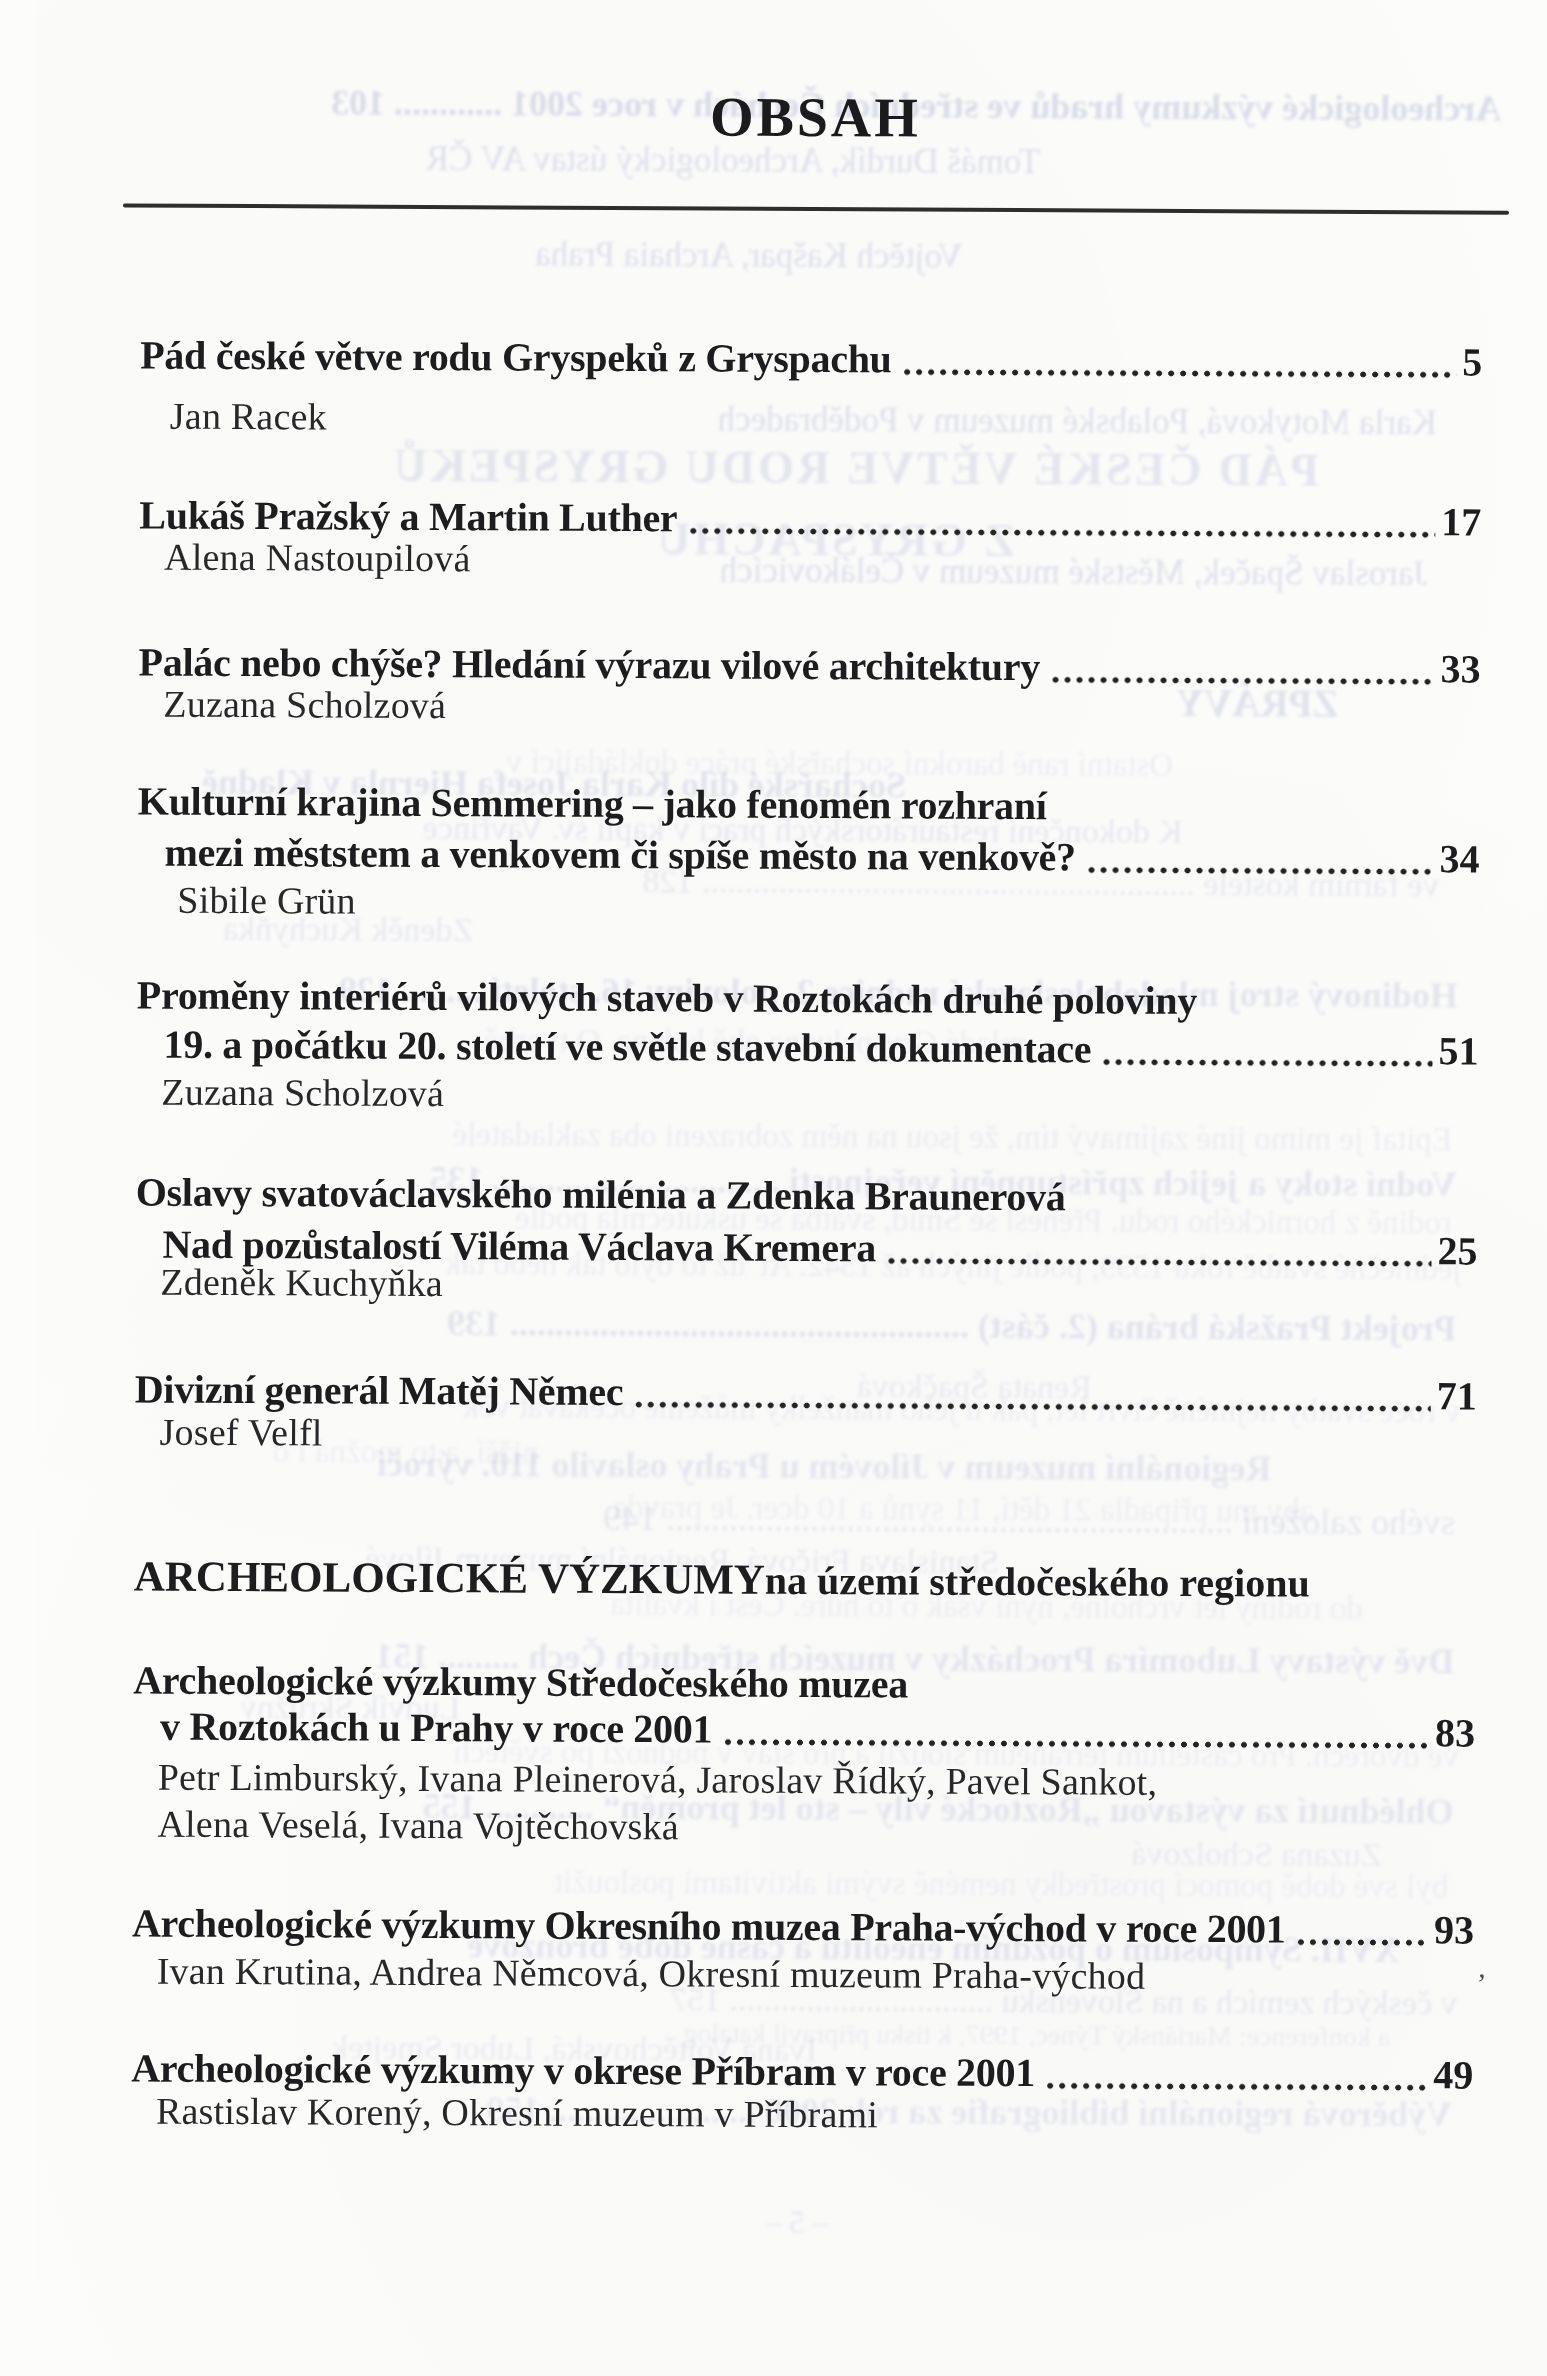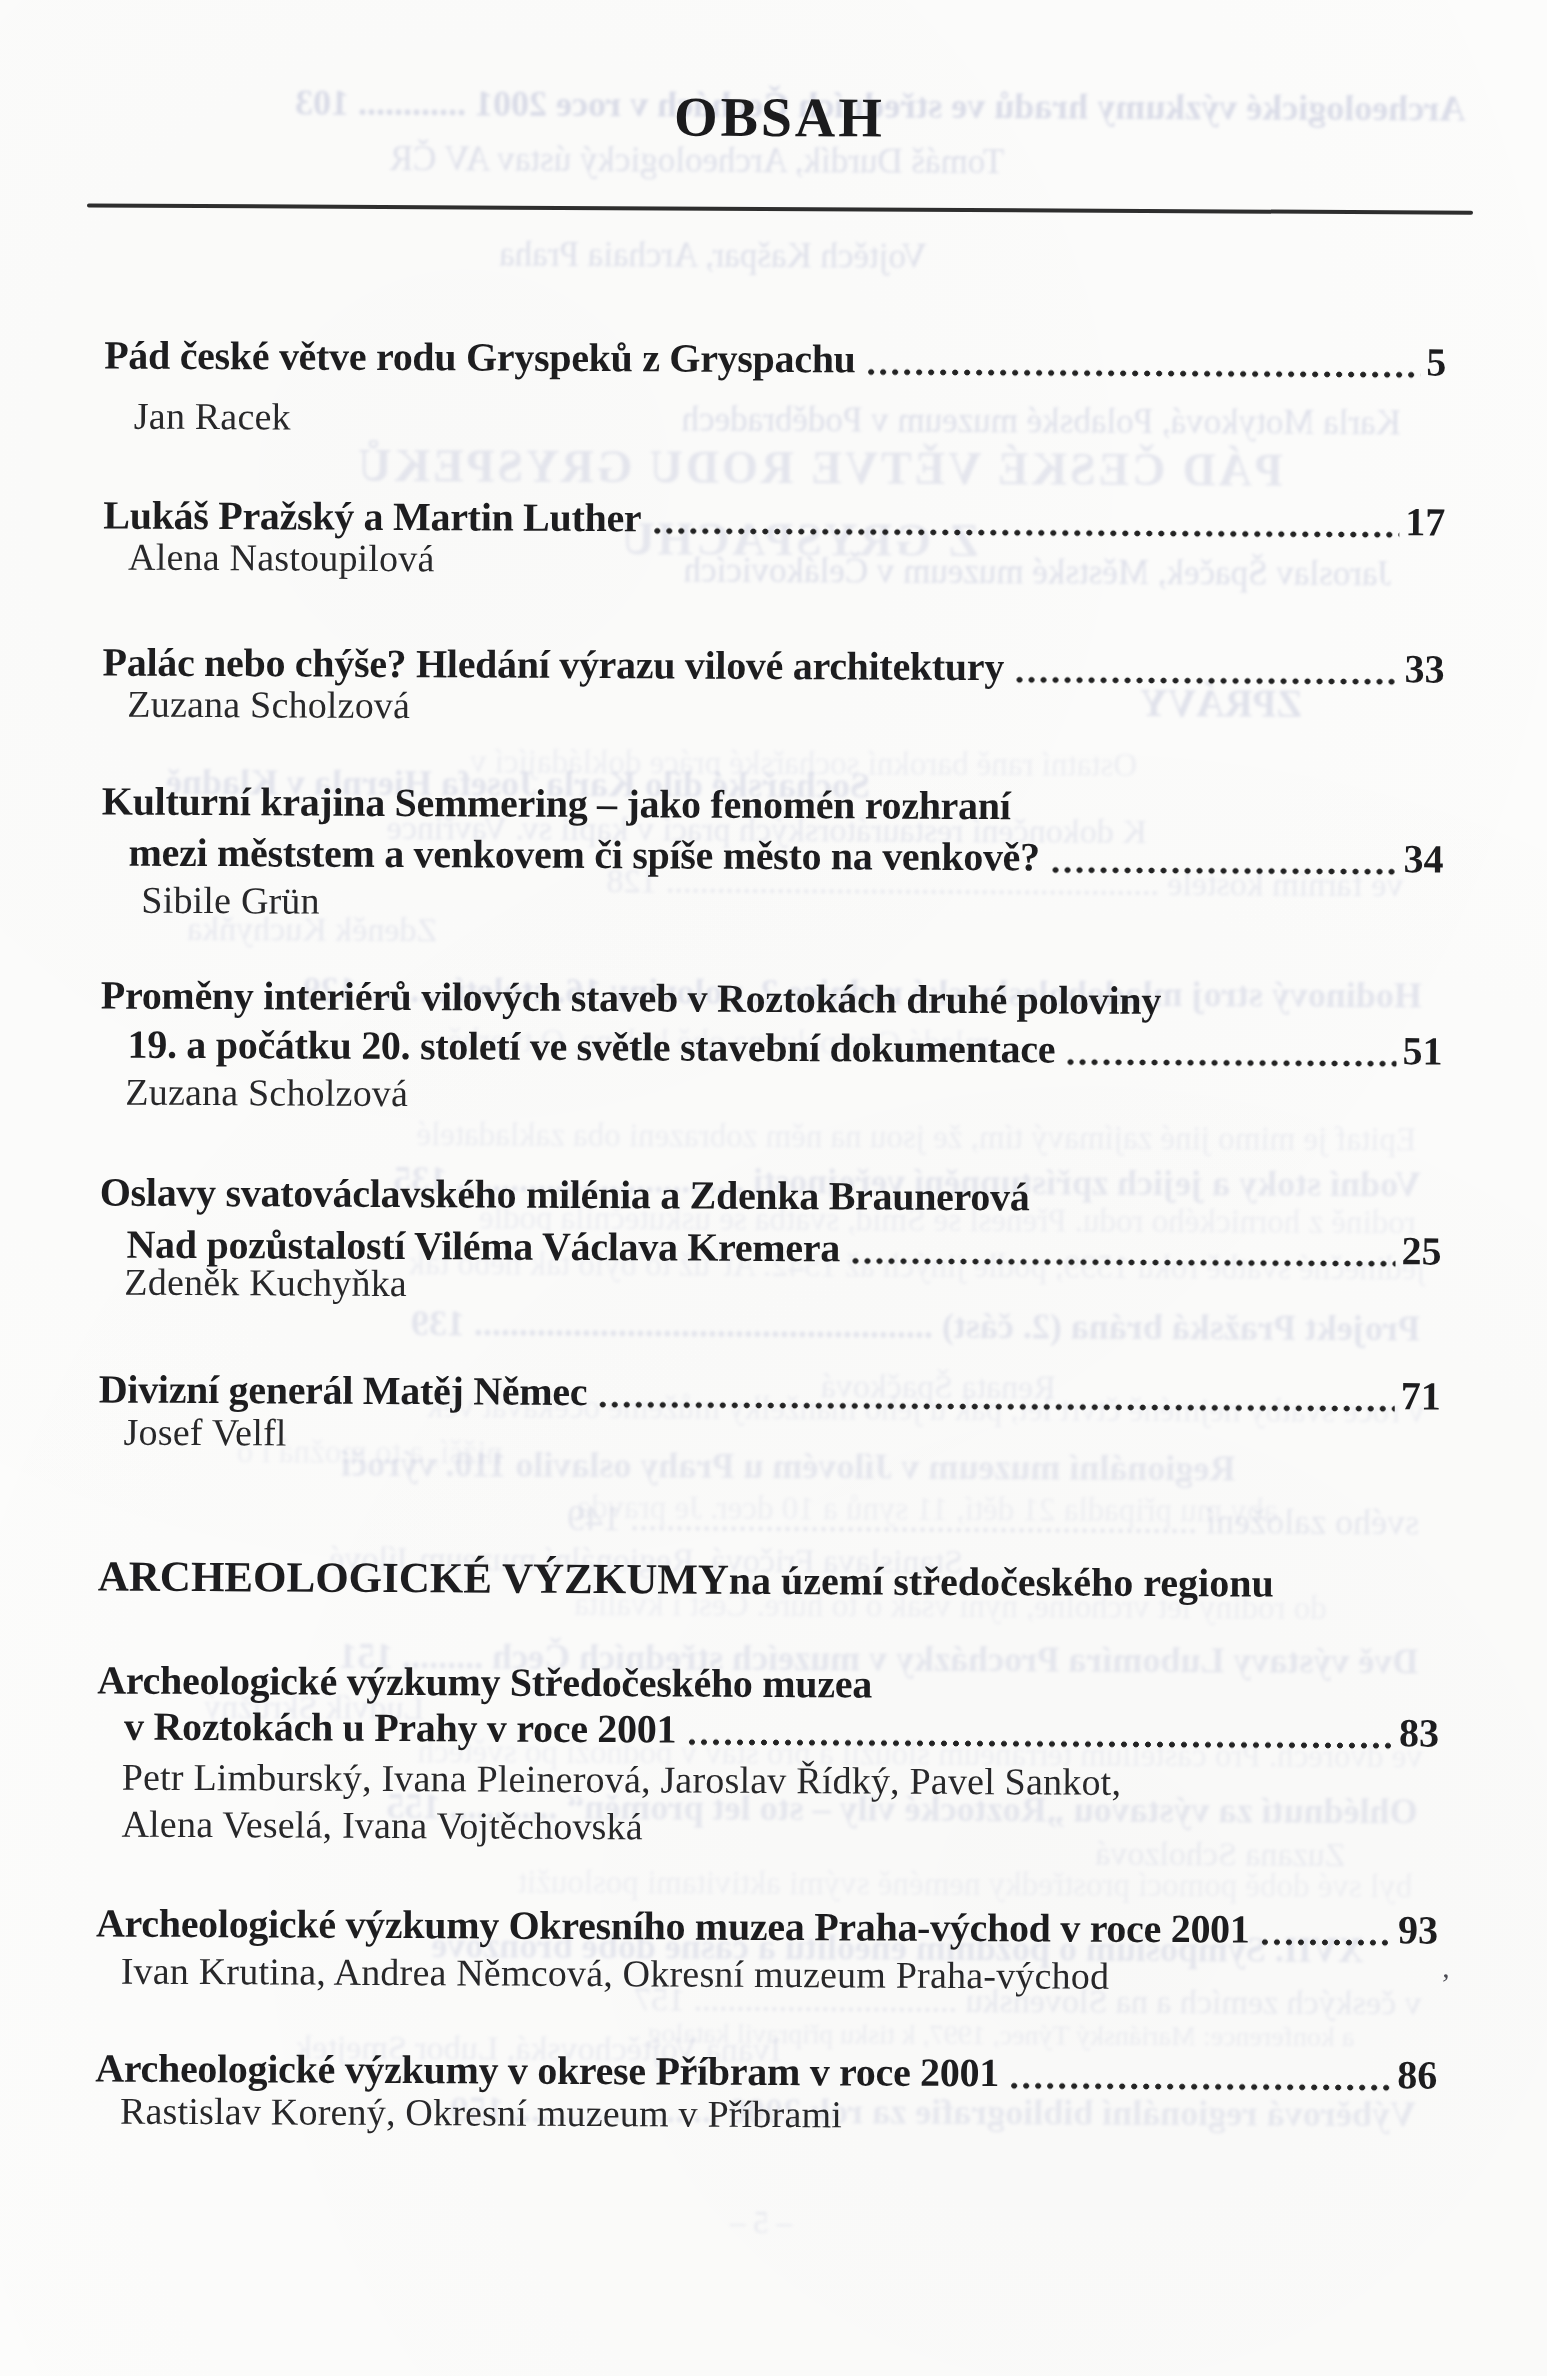--- a/index.html
+++ b/index.html
@@ -7,20 +7,21 @@
     width:1548px;height:2376px;position:relative;overflow:hidden;
     background:#fcfcfb;
     font-family:"Liberation Serif","DejaVu Serif",serif;
   }
   .page{
     position:absolute;inset:0;
     background:
       radial-gradient(circle at 30% 20%, rgba(0,0,0,0.012), transparent 60%),
       radial-gradient(circle at 70% 80%, rgba(0,0,0,0.015), transparent 60%),
       #fcfcfb;
+    margin-left: 36px;
   }
   .sheet{
     position:absolute;inset:0;
     transform:rotate(0.3deg);
     transform-origin:767px 1164px;
   }
   
   .ghost-layer{position:absolute;inset:0;}
   .ghost{
     position:absolute;
@@ -212,21 +213,21 @@
         <span class="dots"></span>
         <span class="pg">93</span>
       </div>
       <div class="row" style="left:125px;top:1953px">
         <span class="author">Ivan Krutina, Andrea Němcová, Okresní muzeum Praha-východ</span>
       </div>
 
       <div class="row" style="left:100px;top:2049px;width:1342px">
         <span class="t">Archeologické výzkumy v okrese Příbram v roce 2001</span>
         <span class="dots"></span>
-        <span class="pg">86</span>
+        <span class="pg">49</span>
       </div>
       <div class="row" style="left:125px;top:2093px">
         <span class="author">Rastislav Korený, Okresní muzeum v Příbrami</span>
       </div>
 
       <span class="stray" style="left:1445px;top:1964px">’</span>
 
     </div>
   </div>
 </div>

